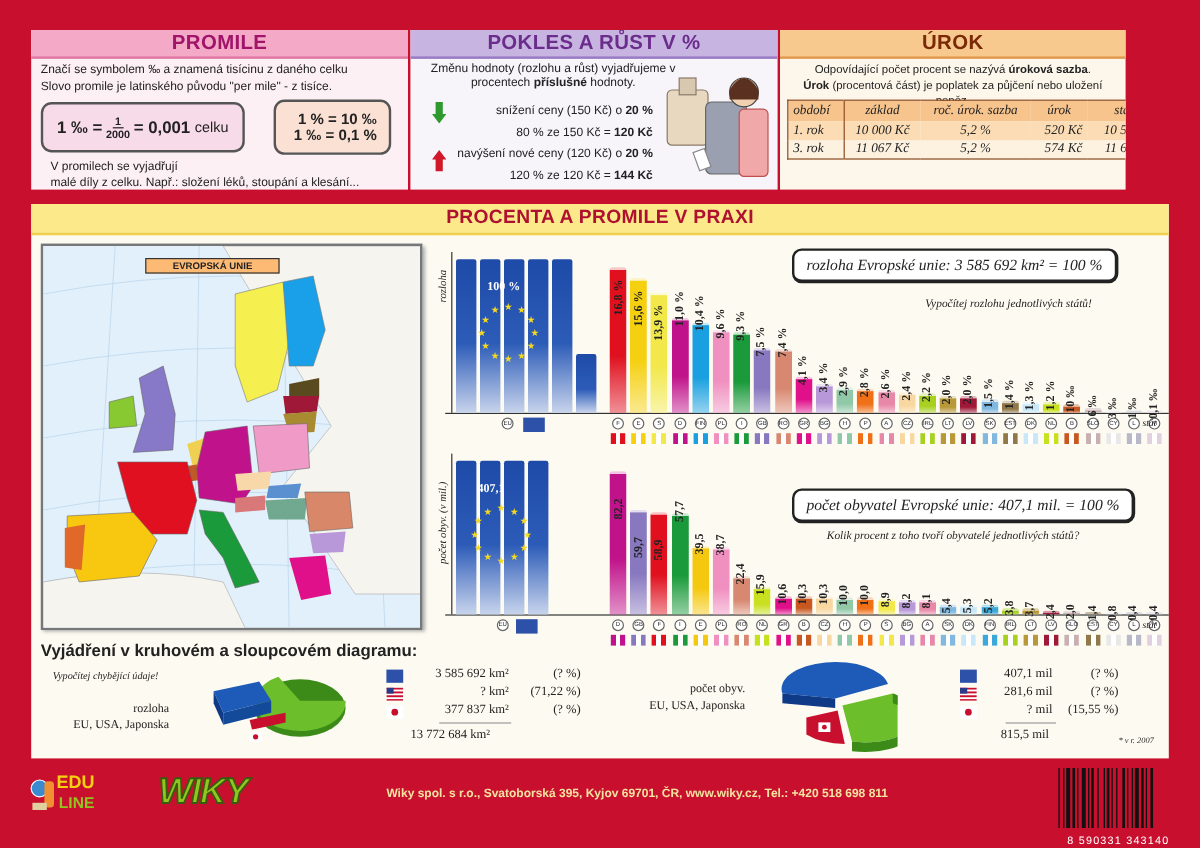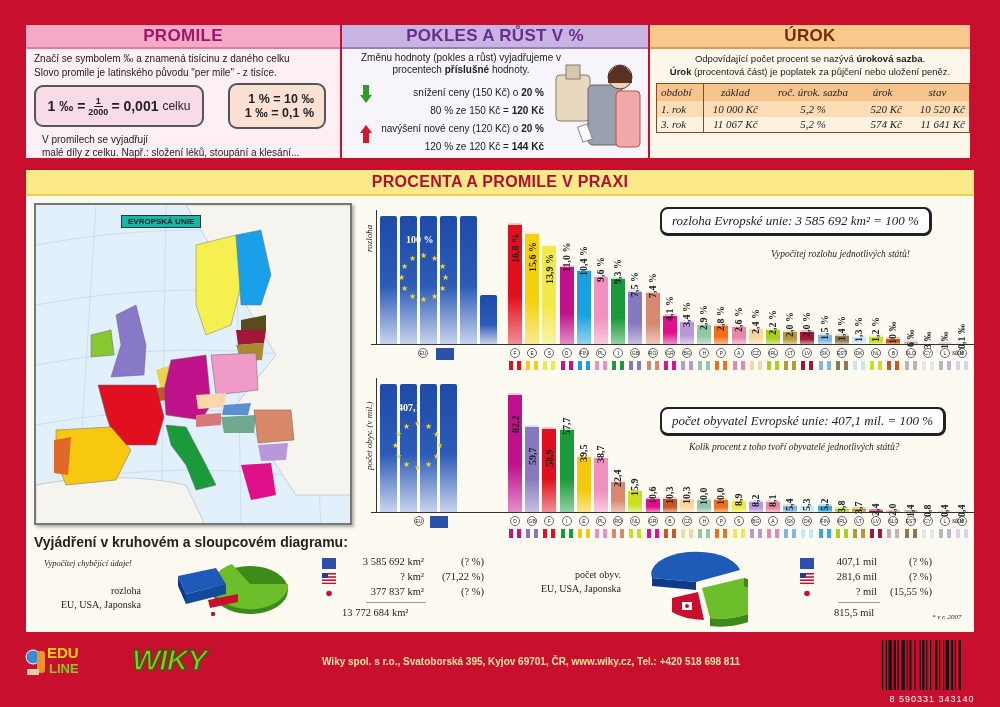--- a/index.html
+++ b/index.html
@@ -4,41 +4,41 @@
 <style>
 *{box-sizing:border-box;margin:0;padding:0}
 html,body{width:1000px;height:707px;overflow:hidden}
 body{background:#c8102e;font-family:"Liberation Sans",sans-serif;position:relative;color:#222}
 .panel{position:absolute;background:#fdf9ec;overflow:hidden}
 .phead{height:24px;display:flex;align-items:center;justify-content:center;font-weight:bold;font-size:17px;letter-spacing:.3px;border-bottom:2px solid}
 #p1{left:26px;top:25px;width:314px;height:133px;background:#fdf0f5}
 #p1 .phead{background:#f4a9c7;color:#a0146a;border-color:#e07aa5}
 #p2{left:342px;top:25px;width:306px;height:133px;background:#f7f4fa}
 #p2 .phead{background:#c8b4e0;color:#6b2d8c;border-color:#9b7bc4}
-#p3{left:650px;top:25px;width:320px;height:133px;background:#fdf6ea}
+#p3{left:650px;top:25px;width:288px;height:133px;background:#fdf6ea}
 #p3 .phead{background:#f7c98f;color:#7a2a06;border-color:#e09a50}
 .txt{font-size:10px;line-height:14px}
 #p1 .txt{padding:3px 8px}
 .box{position:absolute;border:2px solid #555;border-radius:9px;background:#f8dbe8;font-weight:bold;display:flex;align-items:center;justify-content:center}
 .frac{display:inline-flex;flex-direction:column;align-items:center;font-size:9px;margin:0 3px;vertical-align:middle}
 .frac span:first-child{border-bottom:1px solid #222;padding:0 2px}
 #p2 .intro{text-align:center;font-size:10px;line-height:12px;padding:3px 70px 0 2px}
 .line{position:absolute;font-size:10px;text-align:right}
 .arrow{position:absolute;width:12px;height:18px}
 #p3 .intro{text-align:center;font-size:9.5px;line-height:13px;padding:3px 6px}
 table.urok{position:absolute;left:6px;top:58px;width:314px;border-collapse:collapse;font-family:"Liberation Serif",serif;font-style:italic;font-size:11px}
 table.urok th{background:#f6c48c;font-weight:normal;padding:1px 4px;height:17px}
 table.urok td{padding:0 4px;height:16px;text-align:center}
 table.urok td:first-child,table.urok th:first-child{border-right:1px solid #8a4a20;text-align:left}
 table.urok tr.r1 td{background:#fbdcb4}table.urok tr.r2 td{background:#fde8cc}table.urok tr.r3 td{background:#fdf1e0}
 table.urok{border:1px solid #8a4a20}
 #p4{left:26px;top:170px;width:948px;height:462px;background:#fdfbf1}
 #p4 .phead{background:#fbe98a;color:#b01030;border-color:#f0cf50;height:26px;font-size:16px}
 .map{position:absolute;left:8px;top:33px;width:318px;height:322px;border:2px solid #777;background:#dceefa;box-shadow:2px 2px 3px #aaa;overflow:hidden}
-.maptitle{position:absolute;left:85px;top:10px;border:1px solid #333;background:#14b8a6;font-size:8px;font-weight:bold;padding:1px 6px}
+.maptitle{position:absolute;left:85px;top:10px;border:1px solid #333;background:#fdba74;font-size:8px;font-weight:bold;padding:1px 22px}
 .ylab{position:absolute;font-family:"Liberation Serif",serif;font-style:italic;font-size:9px;transform:rotate(-90deg);transform-origin:left top;white-space:nowrap}
 .chart{position:absolute}
 .axis-x{position:absolute;height:1px;background:#333}
 .axis-y{position:absolute;width:1px;background:#333}
 .bar{position:absolute;bottom:0;border-radius:2px 2px 0 0}
 .blabel{position:absolute;font-family:"Liberation Serif",serif;font-weight:bold;font-size:10px;transform:rotate(-90deg);transform-origin:left bottom;white-space:nowrap}
 .code{position:absolute;width:10px;height:10px;border:1px solid #666;border-radius:50%;font-size:5px;display:flex;align-items:center;justify-content:center;background:#fff}
 .flag{position:absolute;width:12px;height:9px}
 .euflag{background:#2d50a8}
 .stat{position:absolute;font-family:"Liberation Serif",serif;font-style:italic;font-size:8px}
@@ -74,21 +74,21 @@
     <div>1 ‰ = 0,1 %</div>
   </div>
   <div class="txt" style="position:absolute;left:8px;top:105px;font-size:10px;line-height:13px">
     <div>V promilech se vyjadřují</div>
     <div>malé díly z celku. Např.: složení léků, stoupání a klesání...</div>
   </div>
 </div>
 
 <div id="p2" class="panel">
   <div class="phead">POKLES A RŮST V %</div>
-  <div class="intro"><span>Změnu hodnoty (pokles a růst) vyjadřujeme v procentech </span><b>příslušné</b><span> hodnoty.</span></div>
+  <div class="intro"><span>Změnu hodnoty (rozlohu a růst) vyjadřujeme v procentech </span><b>příslušné</b><span> hodnoty.</span></div>
   <svg class="arrow" style="left:18px;top:60px" viewBox="0 0 12 18">
       <path d="M3 0h6v10h3l-6 8-6-8h3z" fill="#2e9a2e"></path>
     </svg>
   <svg class="arrow" style="left:18px;top:100px" viewBox="0 0 12 18">
       <path d="M6 0l6 8H9v10H3V8H0z" fill="#d0182a"></path>
     </svg>
   <div class="line" style="left:30px;width:172px;top:62px"><span>snížení ceny (150 Kč) o </span><b>20 %</b></div>
   <div class="line" style="left:30px;width:172px;top:80px"><span>80 % ze 150 Kč = </span><b>120 Kč</b></div>
   <div class="line" style="left:30px;width:172px;top:98px"><span>navýšení nové ceny (120 Kč) o </span><b>20 %</b></div>
   <div class="line" style="left:30px;width:172px;top:116px"><span>120 % ze 120 Kč = </span><b>144 Kč</b></div>

